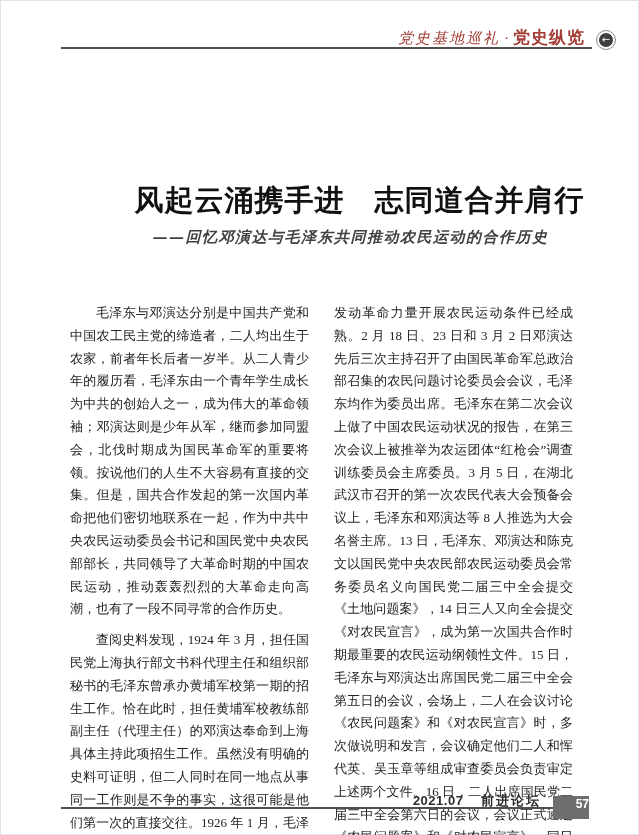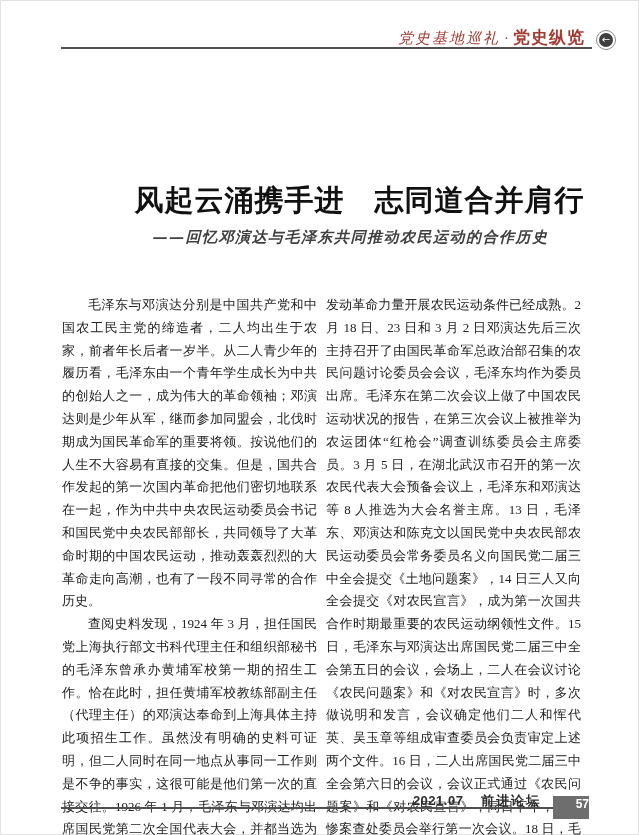--- a/index.html
+++ b/index.html
@@ -68,21 +68,21 @@
   .columns{
     position:absolute;top:294px;left:62px;width:519px;
     display:flex;gap:9px;
   }
   .col{
     width:255px;
     font-size:13px;line-height:22.8px;
     text-align:justify;
     color:#222222;
   }
-  .col p{margin:0;}
+  .col p{margin:8px;}
   .col p.indent{text-indent:2em;}
   
   .footer-rule{
     position:absolute;left:61px;top:807px;width:495px;height:2px;
     background:#4f4f4f;
   }
   .footer-text{
     position:absolute;top:792px;right:98px;
     font-family:"Liberation Sans","DejaVu Sans",sans-serif;
     font-weight:700;font-size:13px;color:#2d2d2d;

